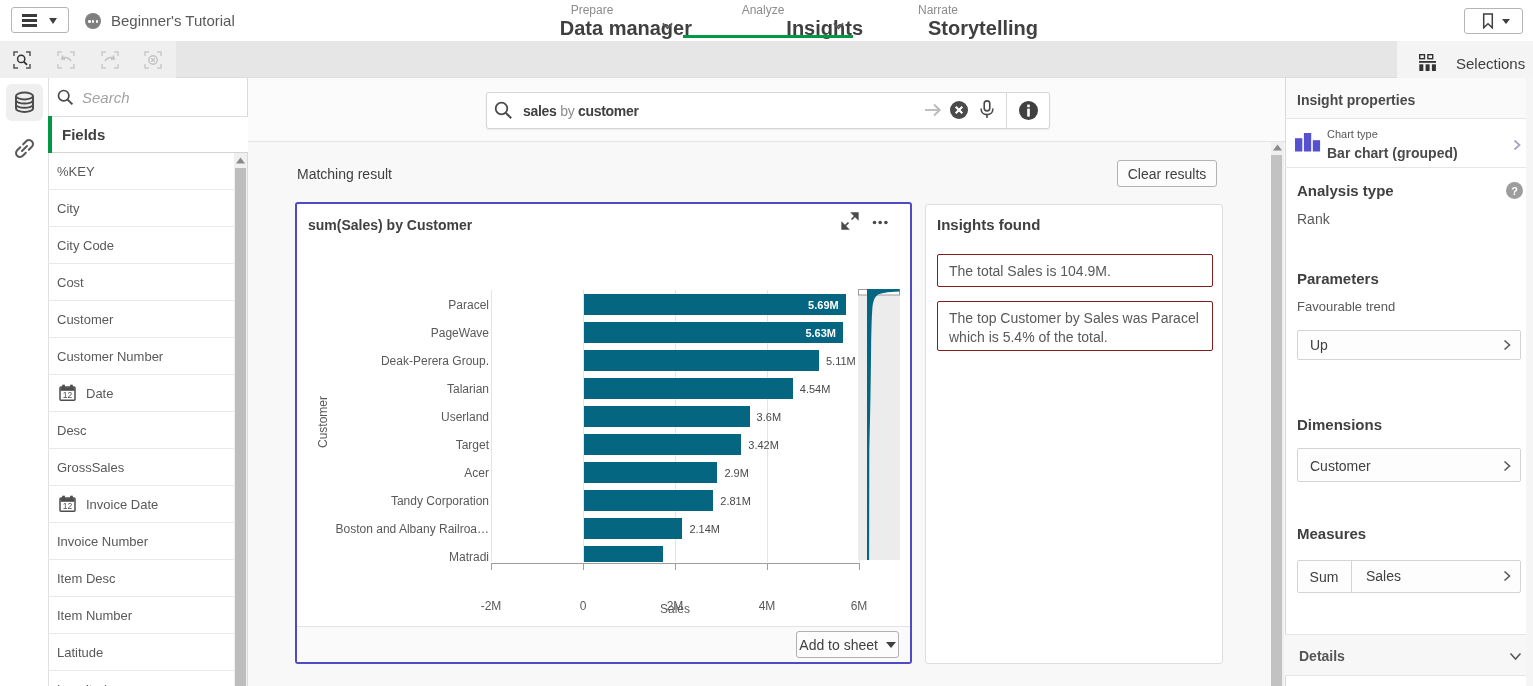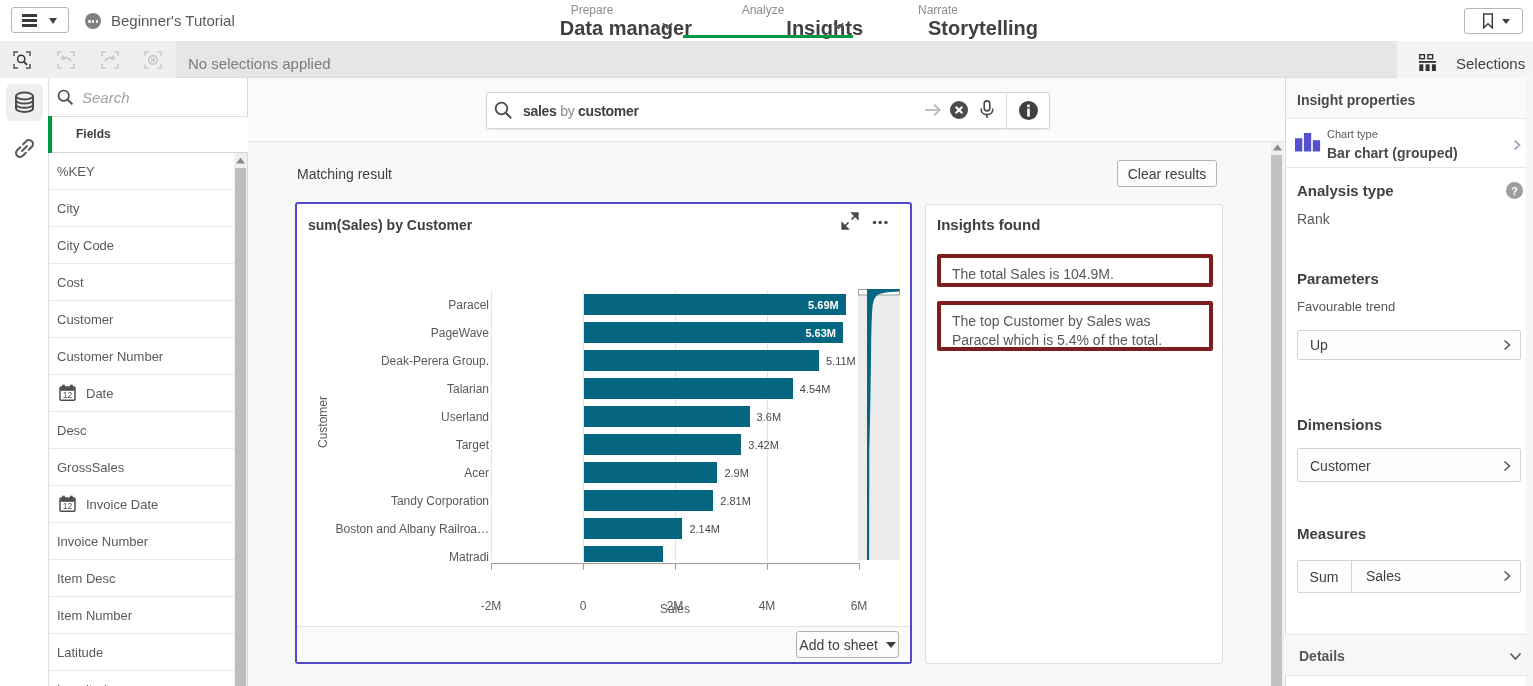--- a/index.html
+++ b/index.html
@@ -34,21 +34,21 @@
 
   
   #rail { left:0; top:78px; width:48px; height:608px; background:#fff; }
   #dbbg { left:6px; top:84px; width:37px; height:37px; border-radius:6px; background:#efefef; }
 
   
   #fpanel { left:48px; top:78px; width:200px; height:608px; background:#fff; border-left:1px solid #e0e0e0; border-right:1px solid #d9d9d9; }
   #fsearchtxt { left:82px; top:78px; height:38px; font-size:15px; font-style:italic; color:#a3a3a3; }
   #fheader { left:48px; top:116px; width:200px; height:37px; background:#fff; border-top:1px solid #ddd; border-bottom:1px solid #d4d4d4; }
   #fgreen { left:48px; top:116px; width:4px; height:37px; background:#009845; }
-  #fheadtxt { left:62px; top:116px; height:36px; font-size:12px; font-weight:bold; color:#404040;margin-left:14px; }
+  #fheadtxt { left:62px; top:116px; height:36px; font-size:15px; font-weight:bold; color:#404040; }
   .frow { position:absolute; left:48px; width:186px; height:37px; border-bottom:1px solid #e9e9e9; font-size:13px; color:#595959; }
   .frow span { position:absolute; left:9px; top:0; height:36px; display:flex; align-items:center; }
   .frow.icon span { left:38px; }
   #fscroll { left:234px; top:153px; width:13px; height:533px; background:#f0f0f0; }
   #fthumb { left:235px; top:168px; width:11px; height:518px; background:#bdbdbd; }
 
   
   #main { left:248px; top:78px; width:1037px; height:608px; background:#f8f8f8; }
   #searchstrip { left:248px; top:78px; width:1037px; height:64px; background:#fbfbfb; border-bottom:1px solid #e3e3e3; }
   #qsearch { left:486px; top:92px; width:564px; height:37px; background:#fff; border:1px solid #d5d5d5; border-radius:3px; box-shadow:0 1px 2px rgba(0,0,0,0.07); }
@@ -71,21 +71,21 @@
   .ylab { position:absolute; width:160px; left:329px; text-align:right; font-size:12px; color:#595959; height:21px; display:flex; align-items:center; justify-content:flex-end; }
   .vlab-in { position:absolute; font-size:11px; font-weight:bold; color:#fff; height:21px; display:flex; align-items:center; }
   .vlab-out { position:absolute; font-size:11px; color:#4a4a4a; height:21px; display:flex; align-items:center; }
   .xlab { position:absolute; top:578px; width:60px; text-align:center; font-size:12px; color:#595959;margin-top:21px; }
   #xtitle { left:645px; top:602px; width:60px; text-align:center; font-size:12px; color:#595959; }
   #ytitle { left:258px; top:415px; width:130px; text-align:center; font-size:12px; color:#595959; transform:rotate(-90deg); transform-origin:center; }
 
   
   #icard { left:925px; top:204px; width:298px; height:460px; background:#fff; border:1px solid #ddd; border-radius:3px; }
   #ititle { left:937px; top:216px; font-size:15px; font-weight:bold; color:#404040; }
-  .ibox { position:absolute; left:937px; width:276px; background:#fff; border:4px solid #7f1d1d; border-radius:2px; font-size:14px; color:#595959; line-height:18.5px; padding:7px 11px; }
+  .ibox { position:absolute; left:937px; width:276px; background:#fff; border:1px solid #7f1d1d; border-radius:2px; font-size:14px; color:#595959; line-height:18.5px; padding:7px 11px; }
 
   
   #rpanel { left:1285px; top:78px; width:248px; height:608px; background:#fff; border-left:1px solid #d9d9d9; }
   .rdiv { position:absolute; left:1285px; width:248px; height:1px; background:#e6e6e6; }
   #rp-title { left:1297px; top:92px; font-size:14px; font-weight:bold; color:#4a4a4a; }
   #ct-label { left:1327px; top:128px; font-size:11px; color:#595959; }
   #ct-value { left:1327px; top:145px; font-size:14px; font-weight:bold; color:#4a4a4a; }
   .rhead { position:absolute; left:1297px; font-size:15px; font-weight:bold; color:#404040; }
   .rtext { position:absolute; left:1297px; font-size:14px; color:#595959; }
   .rbtn { position:absolute; left:1297px; width:224px; height:30px; background:#fdfdfd; border:1px solid #d4d4d4; border-radius:2px; }
@@ -130,21 +130,20 @@
   <div class="abs" id="bookmarkbtn">
     <svg class="abs" style="left:17px; top:4px" width="12" height="16" viewBox="0 0 12 16">
         <path d="M1.7 1 h8.6 v13.8 l-4.3,-4 l-4.3,4 z" fill="none" stroke="#404040" stroke-width="1.5"></path>
       </svg>
     <div style="position:absolute; left:37px; top:10px; width:0; height:0; border-left:4.2px solid transparent; border-right:4.2px solid transparent; border-top:5.2px solid #404040;"></div>
   </div>
 
   <div class="abs" id="toolbar">
     <div id="tb-left"></div>
     <div id="tb-right"></div>
-    <div id="nosel">No selections applied</div>
 
     <svg class="selicon" style="left:13px" width="18" height="18" viewBox="0 0 18 18">
       <path d="M1 5 V1 H5 M13 1 H17 V5 M17 13 V17 H13 M5 17 H1 V13" fill="none" stroke="#555" stroke-width="1.5"></path>
       <circle cx="8.2" cy="7.9" r="3.6" fill="none" stroke="#333" stroke-width="1.5"></circle>
       <line x1="10.8" y1="10.6" x2="14" y2="13.9" stroke="#333" stroke-width="1.8"></line>
     </svg>
     <svg class="selicon" style="left:57px" width="18" height="18" viewBox="0 0 18 18">
       <path d="M1 5 V1 H5 M13 1 H17 V5 M17 13 V17 H13 M5 17 H1 V13" fill="none" stroke="#cbcbcb" stroke-width="1.5"></path>
       <path d="M14 10 C12 6.5 8 5.5 5 7.5 L5.8 4.5 M5 7.5 L8.2 8.6" fill="none" stroke="#c3c3c3" stroke-width="1.6"></path>
     </svg>

